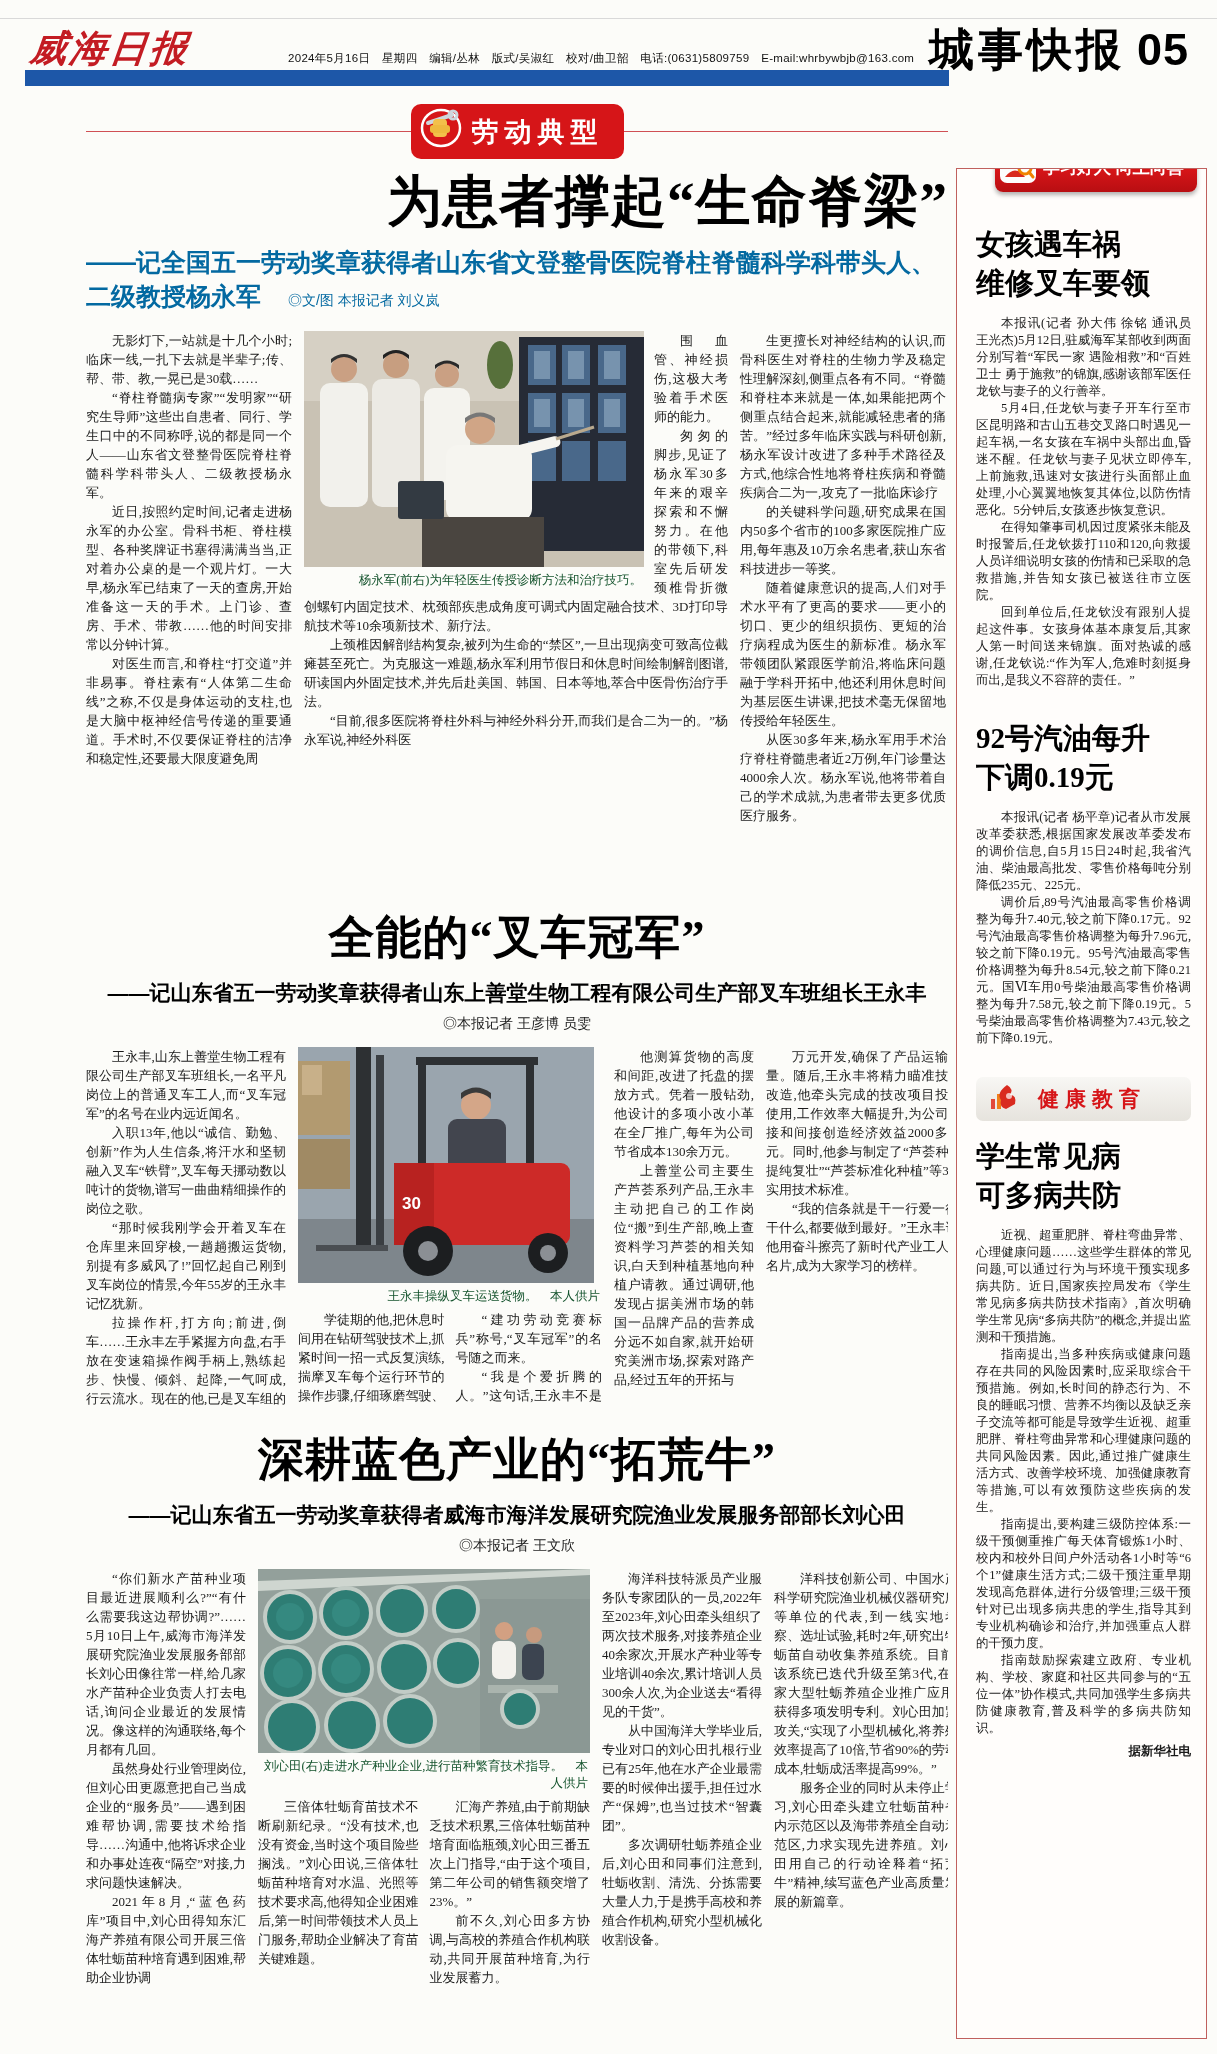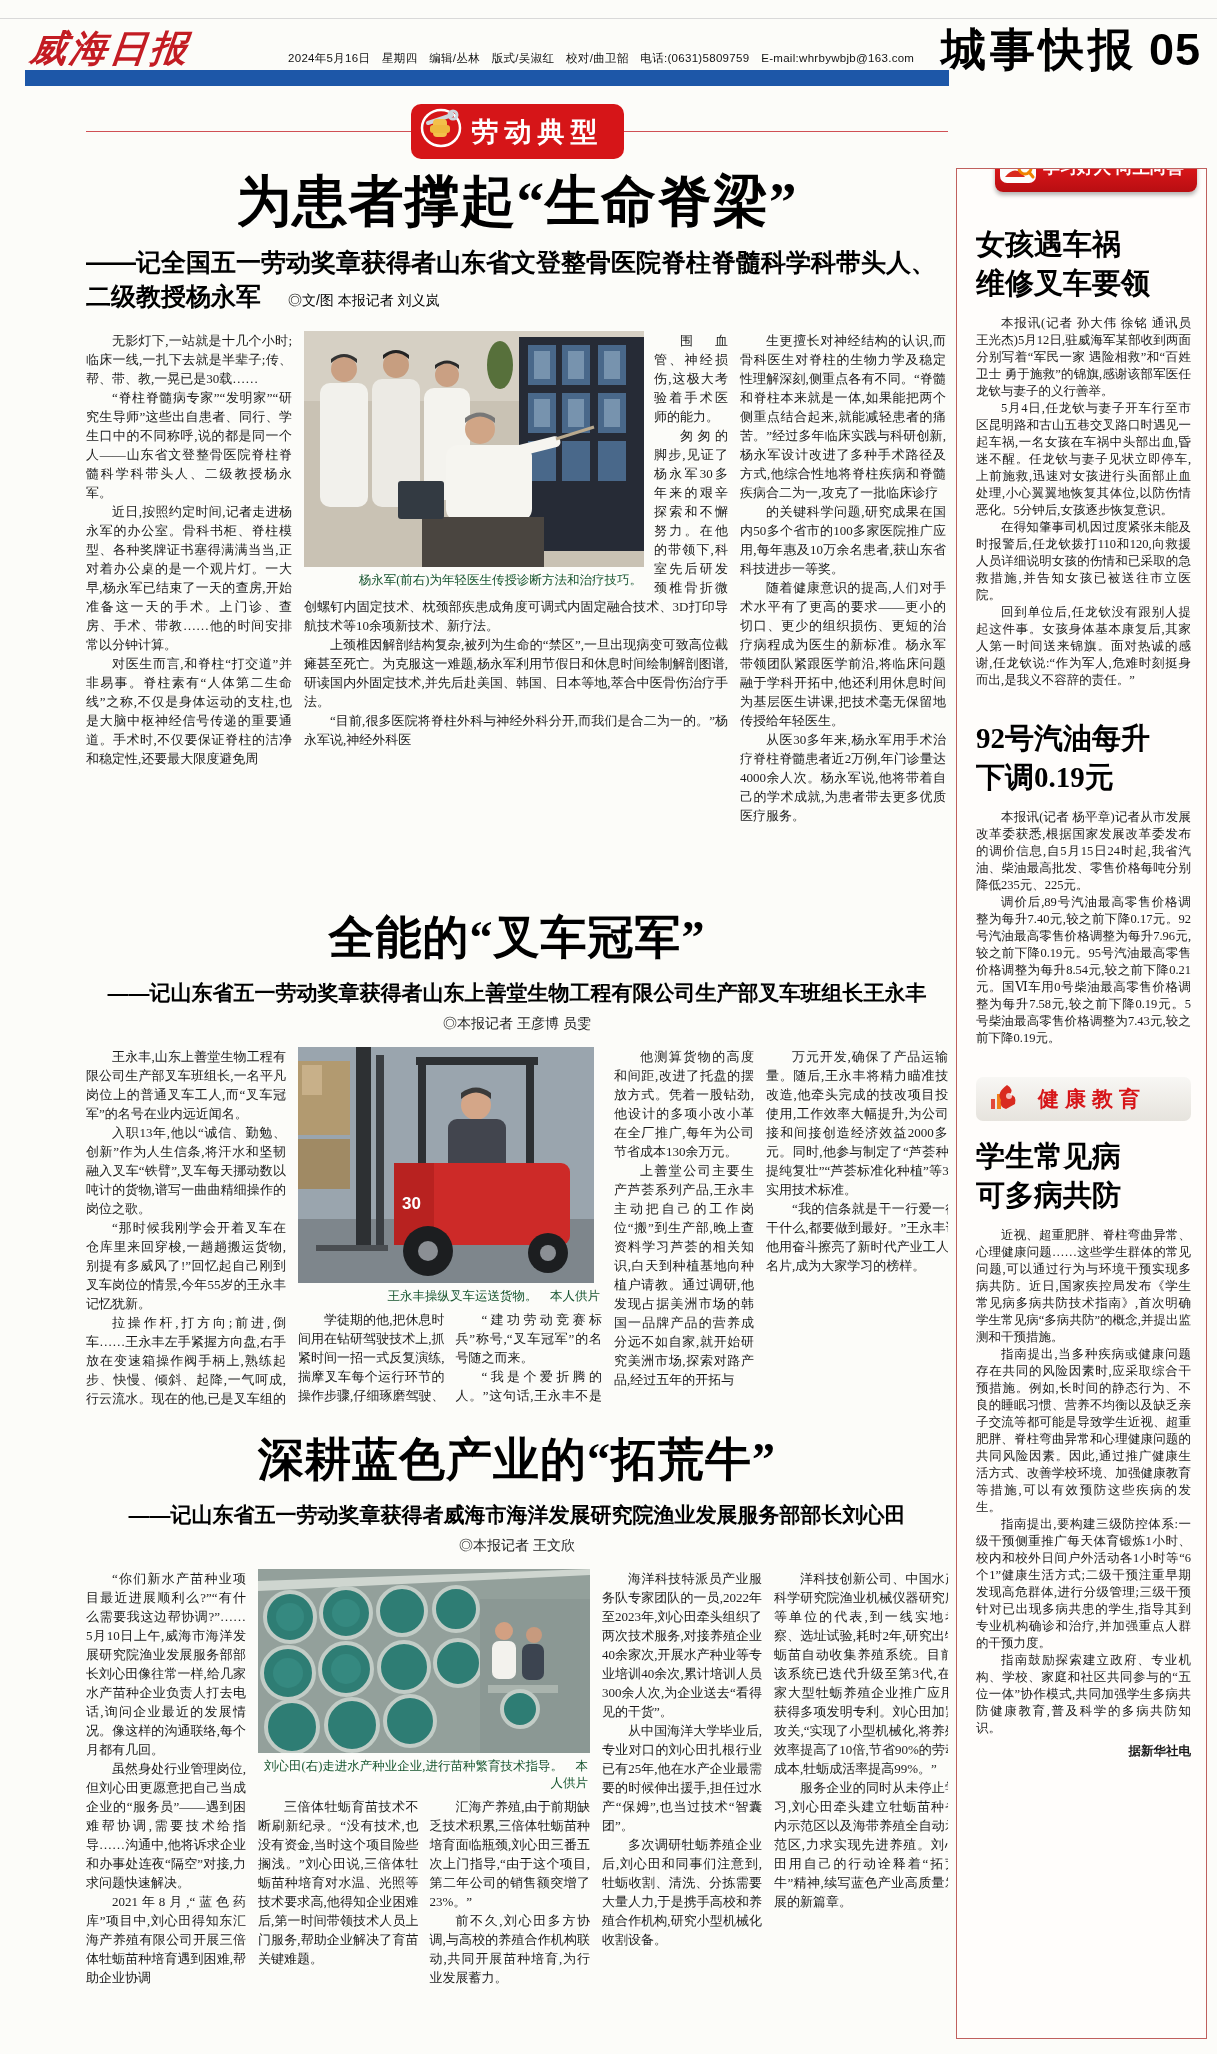--- a/index.html
+++ b/index.html
@@ -4,34 +4,34 @@
 <style>
   html,body{margin:0;padding:0;background:#9a9a9a;}
   .page{position:relative;width:1217px;height:2054px;margin:0 auto;background:#fcfcf9;overflow:hidden;
         font-family:"Liberation Serif","DejaVu Serif",serif;color:#1a1a1a;}
   .top-rule{position:absolute;left:0;top:18px;width:1217px;height:1px;background:#d9d9d9;}
   
   .logo{position:absolute;left:30px;top:24px;font-size:37px;font-weight:900;color:#c31c23;
         font-style:italic;letter-spacing:3px;transform:skewX(-6deg);}
   .pubinfo{position:absolute;left:288px;top:51px;font-size:11.5px;color:#111;
         font-family:"Liberation Sans",sans-serif;letter-spacing:.3px;}
-  .section-title{position:absolute;right:16px;top:20px;font-size:45px;font-weight:900;color:#000;
+  .section-title{position:absolute;right:28px;top:20px;font-size:45px;font-weight:900;color:#000;
         font-family:"Liberation Sans",sans-serif;letter-spacing:4px;}
   .section-title .pageno{margin-left:12px;letter-spacing:1px;}
   .blue-bar{position:absolute;left:25px;top:70px;width:924px;height:16px;background:#1d57a8;}
   
   .main{position:absolute;left:86px;top:104px;width:862px;}
   .badge-row{display:flex;align-items:center;}
   .badge-row .rule{flex:1;height:1px;background:#d05055;}
   .label-badge{display:flex;align-items:center;gap:9px;background:#d61518;border-radius:10px;
         padding:4px 20px 4px 8px;margin:0 0;color:#fff;font-weight:900;font-size:27px;
         font-family:"Liberation Sans",sans-serif;letter-spacing:6px;}
-  .h1{margin:12px 0 0;text-align:center;font-size:55px;font-weight:900;letter-spacing:1px;line-height:62px;color:#000;}
+  .h1{margin:12px 0 0;text-align:right;font-size:55px;font-weight:900;letter-spacing:1px;line-height:62px;color:#000;}
   .a1-subtitle{margin-top:12px;font-family:"Liberation Sans",sans-serif;font-weight:bold;
-        font-size:25px;line-height:34px;color:#000000;}
+        font-size:25px;line-height:34px;color:#0369a1;}
   .byline-inline{font-size:14px;font-weight:normal;margin-left:20px;white-space:nowrap;}
   .cols{display:flex;gap:12px;margin-top:14px;overflow:hidden;}
   .col{flex:none;}
   .col p,.twocol p,.wraptext p{margin:0;text-indent:2em;font-size:13px;line-height:19px;text-align:justify;}
   .w206{width:206px;} .w424{width:424px;}
   .w200{width:200px;} .w296{width:304px;} .w140{width:140px;} .w196{width:196px;}
   .w160{width:160px;} .w332{width:332px;} .w184{width:184px;}
   .a1-body{height:552px;} .a2-body{height:358px;} .a3-body{height:548px;}
   .photo-block{width:340px;float:left;margin:0 10px 2px 0;}
   .photo-block svg,.photo-top svg{display:block;background:#ccc;}

